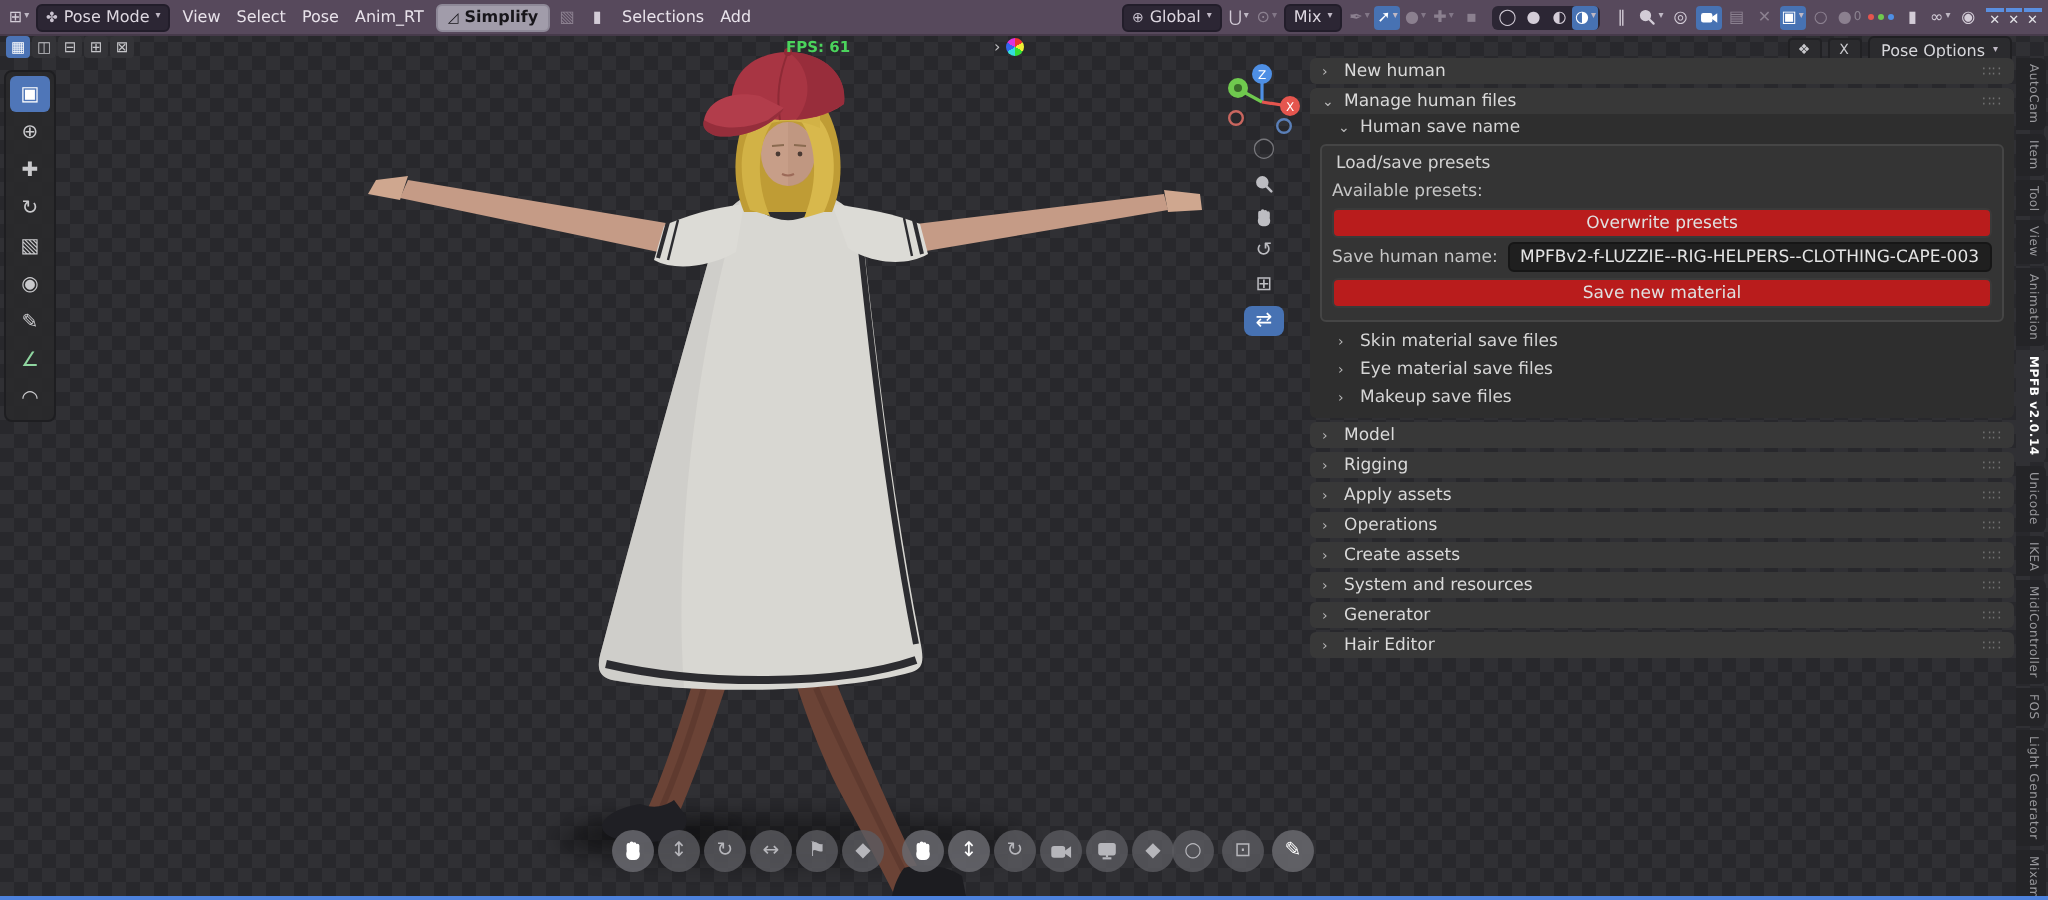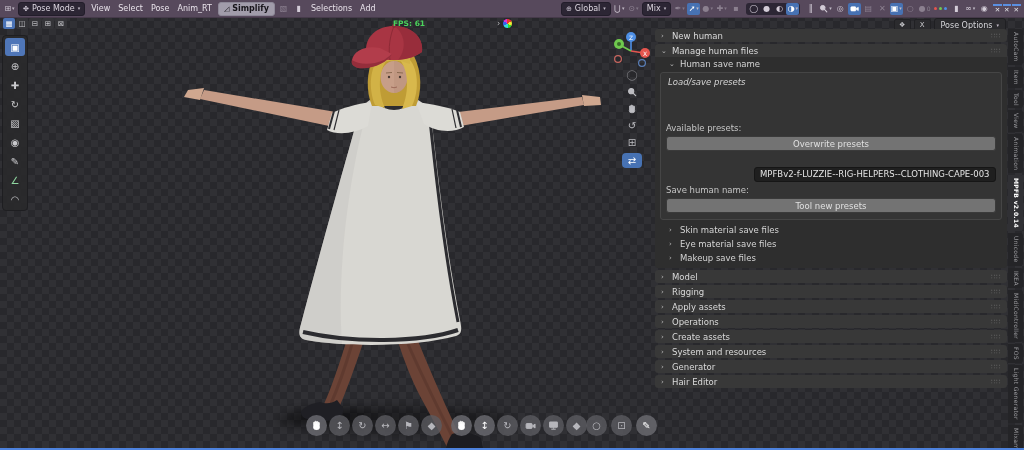--- a/index.html
+++ b/index.html
@@ -113,30 +113,30 @@
     background:#383838;border-radius:3px;height:13px;flex:none;
     display:flex;align-items:center;gap:5px;padding:0 6px;color:#dadada;
   }
   .arrow{font-size:7px;color:#b9b9b9;width:6px;}
   .grip{margin-left:auto;color:#707070;font-size:7px;letter-spacing:.5px;}
   .grip::after{content:"∷∷";}
   .manage{background:#2e2e2e;border-radius:3px;overflow:hidden;padding-bottom:3px;}
   .manage .sect{border-radius:3px 3px 0 0;}
   .subhead{height:14px;display:flex;align-items:center;gap:5px;padding:0 6px 0 14px;color:#d5d5d5;}
   .lsbox{margin:1px 5px 3px 5px;background:#343434;border:1px solid #454545;border-radius:3px;padding:3px 5px 4px 5px;}
-  .box-title{color:#d2d2d2;margin:1px 0 4px 2px;font-style:italic;}
+  .box-title{color:#d2d2d2;margin:1px 0 4px 2px;}
   .frow{display:flex;align-items:center;margin:2px 0;}
-  .frow .flabel{width:88px;color:#c6c6c6;flex:none;margin-top:32px;}
+  .frow .flabel{width:88px;color:#c6c6c6;flex:none;}
   .field{
     flex:1;background:#1f1f1f;border:1px solid #161616;border-radius:3px;height:13px;
     display:flex;align-items:center;padding:0 5px;color:#e4e4e4;overflow:hidden;white-space:nowrap;
   }
   .field .fcaret{margin-left:auto;font-size:5px;color:#9a9a9a;}
   .wbtn{
-    background:#737373;border:1px solid #3a3a3a;border-radius:3px;height:13px;margin:3px 0 2px 0;
+    background:#b91c1c;border:1px solid #3a3a3a;border-radius:3px;height:13px;margin:3px 0 2px 0;
     display:flex;align-items:center;justify-content:center;color:#e0e0e0;
   }
   .subrow{height:14px;display:flex;align-items:center;gap:5px;padding:0 6px 0 14px;color:#d5d5d5;}
   
   .tabs{
     position:absolute;left:1008px;top:29px;bottom:2px;width:15px;z-index:5;
     display:flex;flex-direction:column;gap:2px;overflow:hidden;
   }
   .tab{
     writing-mode:vertical-rl;background:#242427;color:#9a9a9e;border-radius:0 3px 3px 0;
@@ -546,21 +546,21 @@
       <div class="frow">
         <span class="flabel">Available presets:</span>
       </div>
       <div class="wbtn">Overwrite presets</div>
       <div class="frow">
         <span class="flabel">Save human name:</span>
         <span class="field">
           <span>MPFBv2-f-LUZZIE--RIG-HELPERS--CLOTHING-CAPE-003</span>
         </span>
       </div>
-      <div class="wbtn">Tool new presets</div>
+      <div class="wbtn">Save new material</div>
     </div>
     <div id="sub-collapsed">
         <div class="subrow">
           <span class="arrow">›</span>
           <span>Skin material save files</span>
         </div>
         <div class="subrow">
           <span class="arrow">›</span>
           <span>Eye material save files</span>
         </div>

